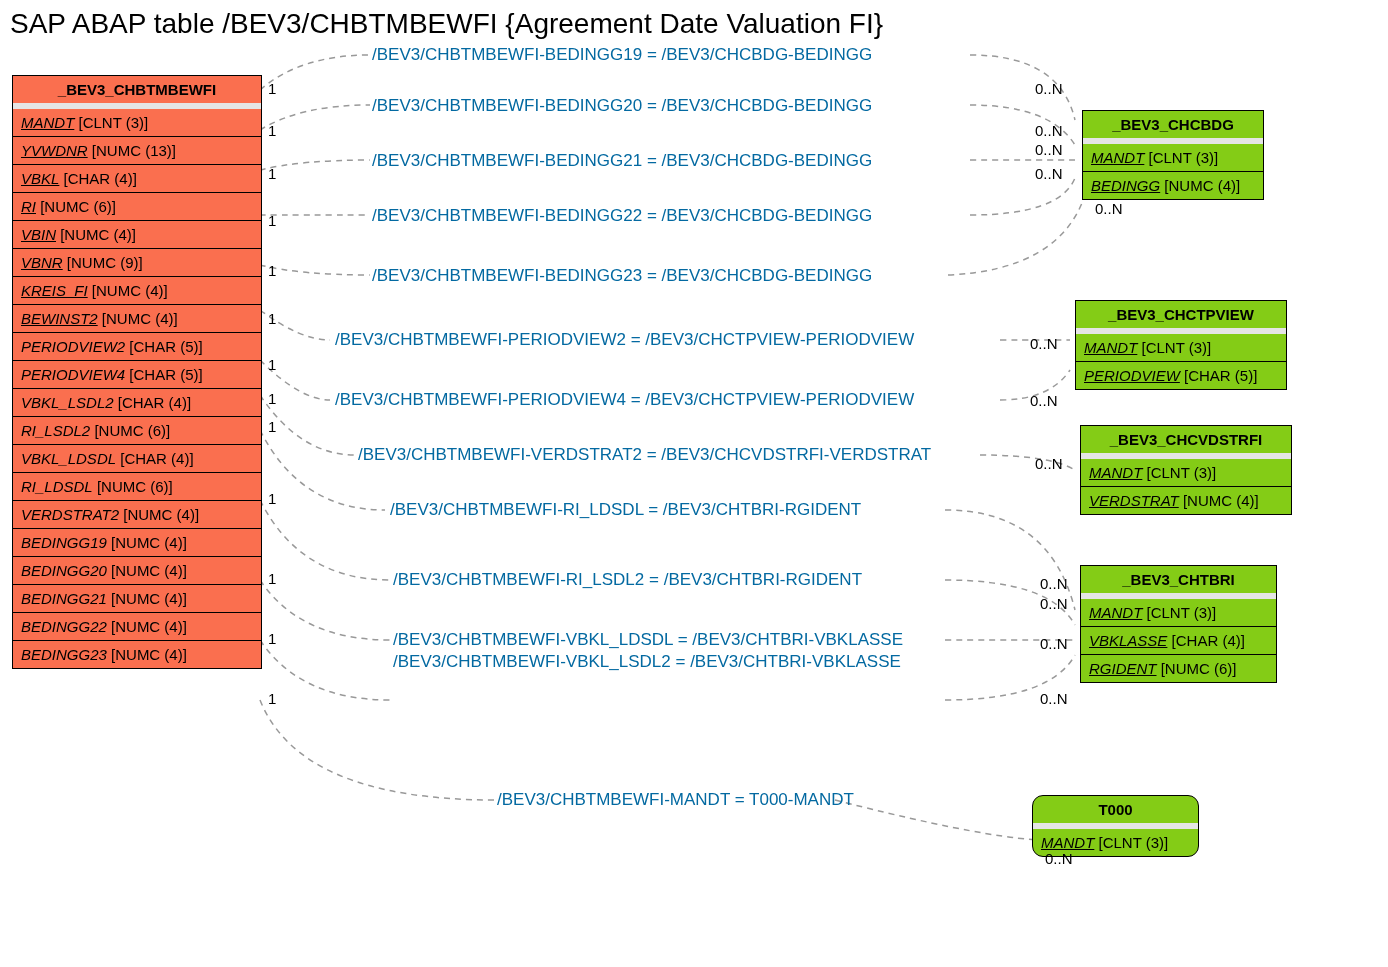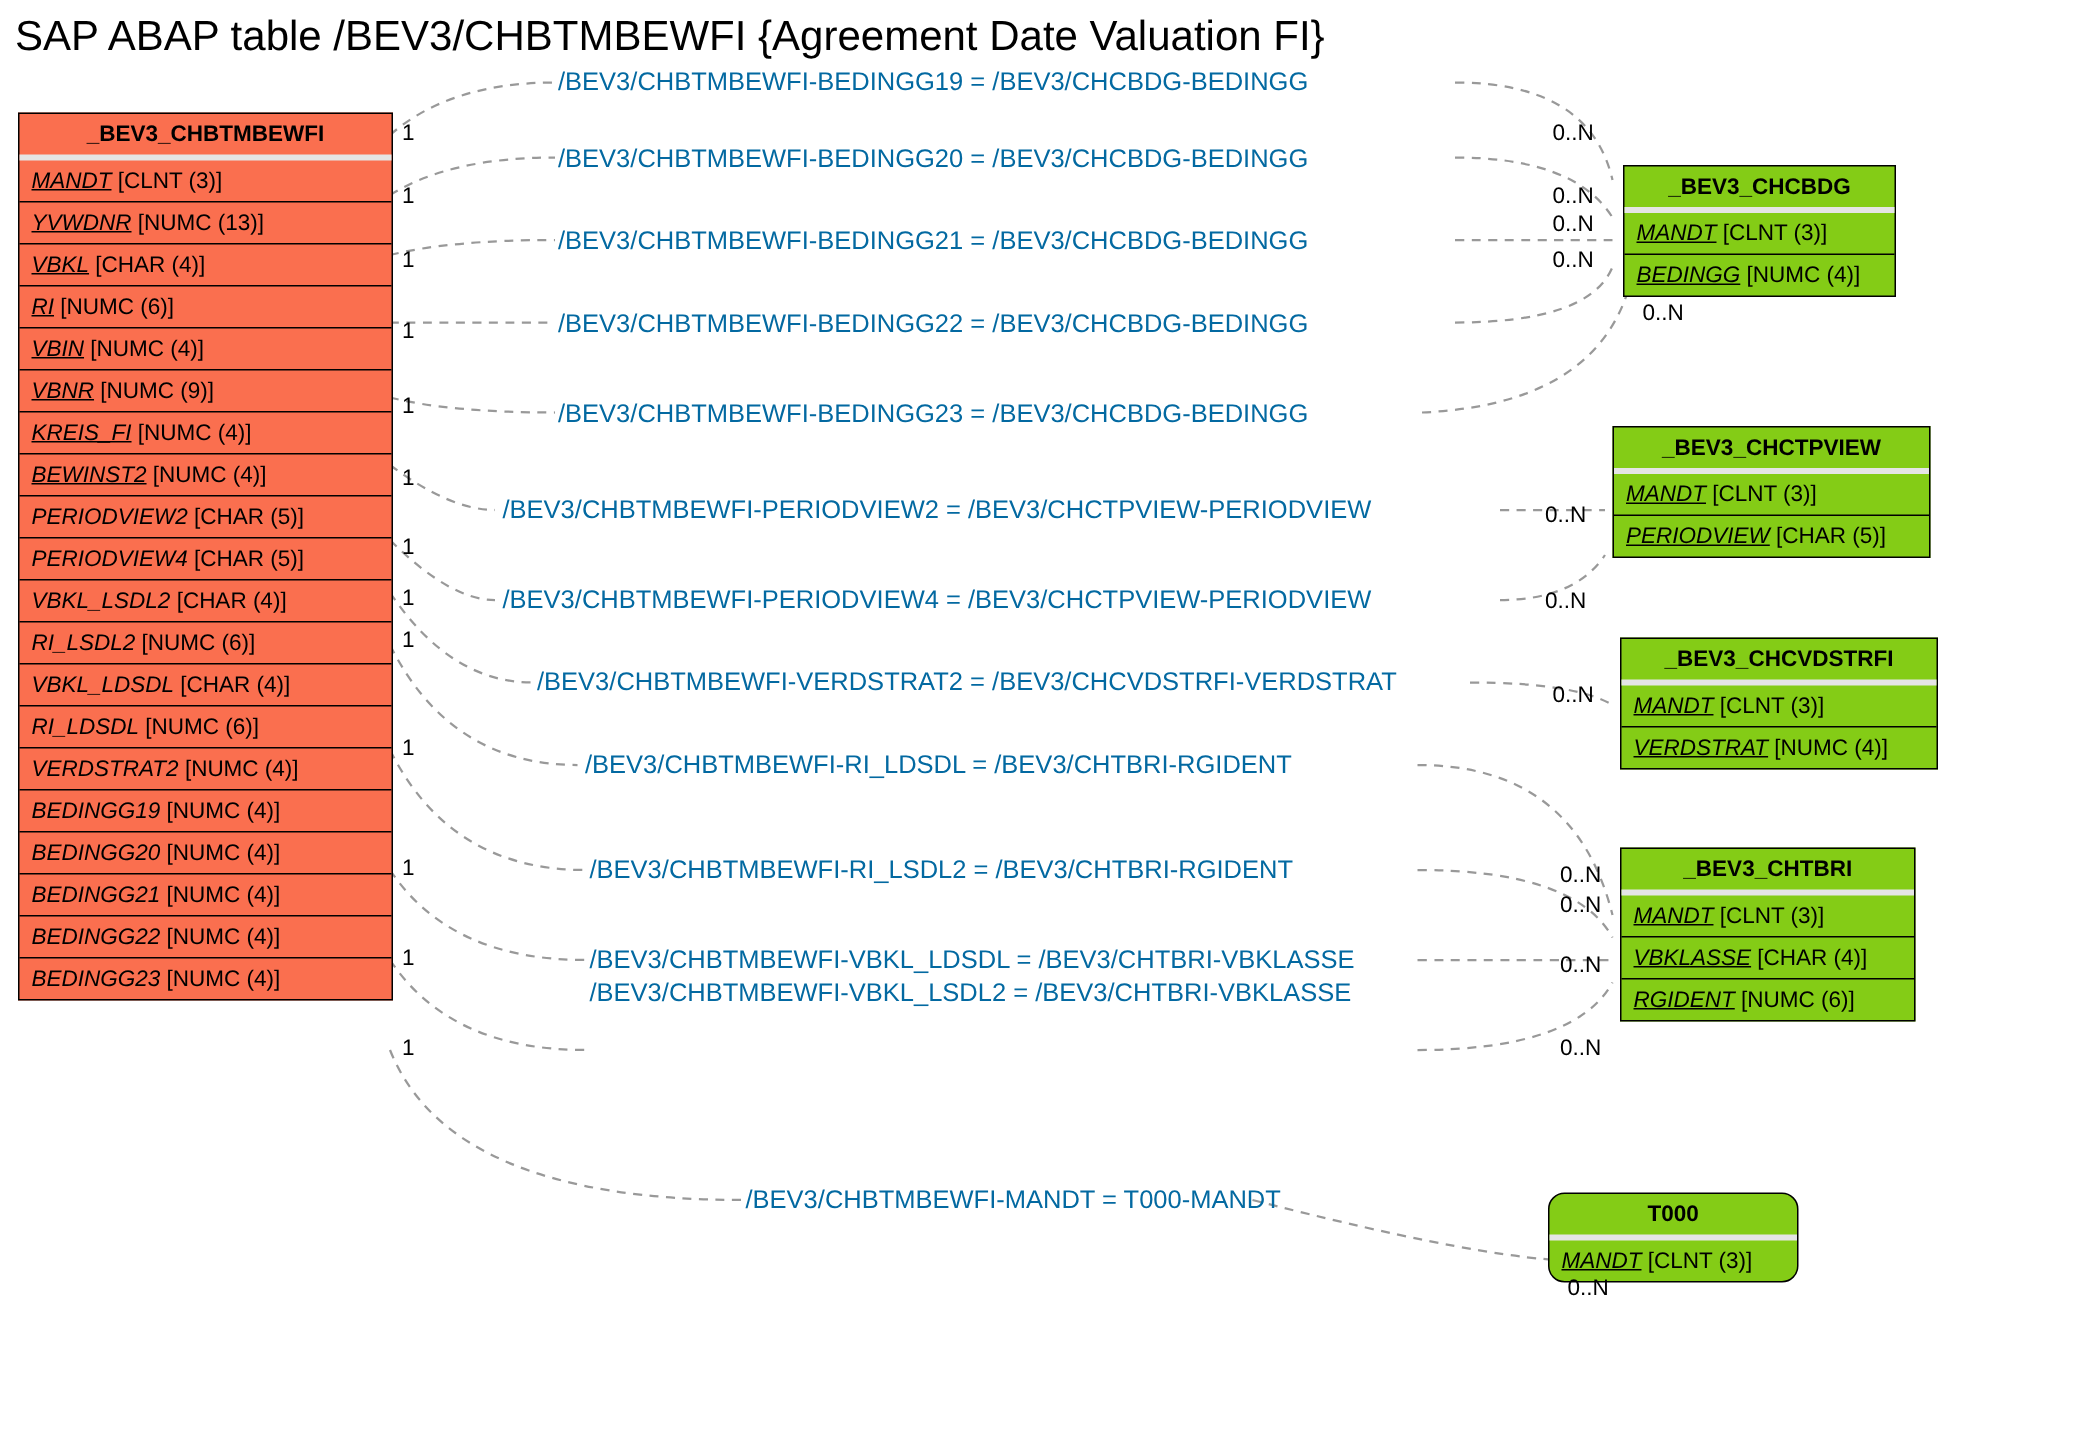--- a/index.html
+++ b/index.html
@@ -21,21 +21,21 @@
   }
   .entity {
     position: absolute;
     border: 1px solid #000;
     font-size: 15px;
   }
   .entity-header {
     font-weight: bold;
     text-align: center;
     padding: 5px 8px;
-    border-bottom: 4px solid #e5e5e5;
+    border-bottom: 6px solid #e5e5e5;
   }
   .entity-row {
     padding: 5px 8px;
     border-bottom: 1px solid #000;
   }
   .entity-row:last-child {
     border-bottom: none;
   }
   .underline {
     text-decoration: underline;
@@ -118,21 +118,21 @@
     <div class="entity-row"><span class="italic">BEDINGG22</span> <span>[NUMC (4)]</span></div>
     <div class="entity-row"><span class="italic">BEDINGG23</span> <span>[NUMC (4)]</span></div>
   </div>
 
 <div class="entity green" style="left:1082px; top:110px; width:180px;">
   <div class="entity-header">_BEV3_CHCBDG</div>
   <div class="entity-row"><span class="underline">MANDT</span> <span>[CLNT (3)]</span></div>
   <div class="entity-row"><span class="underline">BEDINGG</span> <span>[NUMC (4)]</span></div>
 </div>
 
-<div class="entity green" style="left:1075px; top:284px; width:210px;">
+<div class="entity green" style="left:1075px; top:300px; width:210px;">
   <div class="entity-header">_BEV3_CHCTPVIEW</div>
   <div class="entity-row"><span class="underline">MANDT</span> <span>[CLNT (3)]</span></div>
   <div class="entity-row"><span class="underline">PERIODVIEW</span> <span>[CHAR (5)]</span></div>
 </div>
 
 <div class="entity green" style="left:1080px; top:425px; width:210px;">
   <div class="entity-header">_BEV3_CHCVDSTRFI</div>
   <div class="entity-row"><span class="underline">MANDT</span> <span>[CLNT (3)]</span></div>
   <div class="entity-row"><span class="underline">VERDSTRAT</span> <span>[NUMC (4)]</span></div>
 </div>

